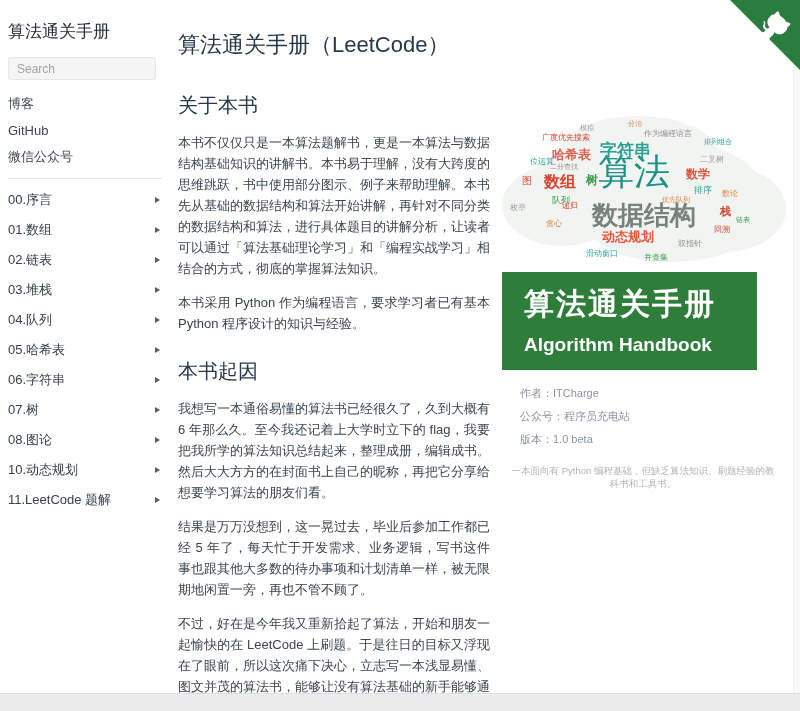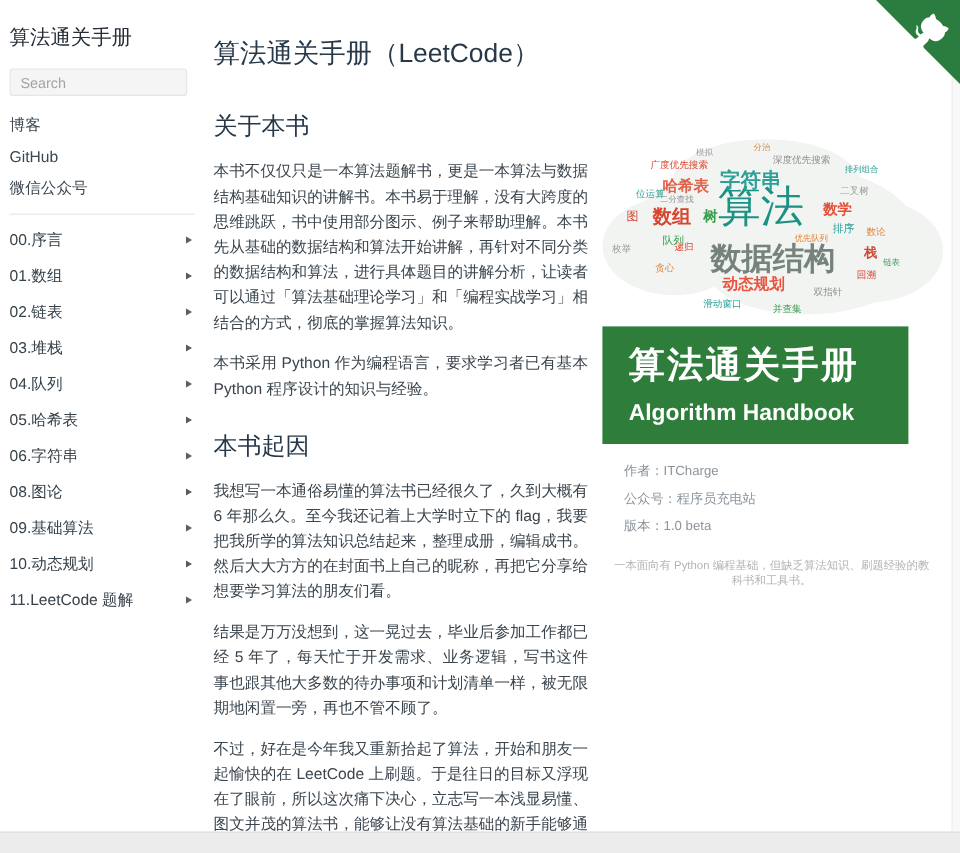--- a/index.html
+++ b/index.html
@@ -89,30 +89,30 @@
       <div class="chapter-row">
         <span>05.哈希表</span>
         <span class="chev"></span>
       </div>
 
       <div class="chapter-row">
         <span>06.字符串</span>
         <span class="chev"></span>
       </div>
 
+      <div class="chapter-row">
+        <span>07.树</span>
+        <span class="chev"></span>
+      </div>
 
       <div class="chapter-row">
         <span>08.图论</span>
         <span class="chev"></span>
       </div>
 
-      <div class="chapter-row">
-        <span>09.基础算法</span>
-        <span class="chev"></span>
-      </div>
 
       <div class="chapter-row">
         <span>10.动态规划</span>
         <span class="chev"></span>
       </div>
 
       <div class="chapter-row">
         <span>11.LeetCode 题解</span>
         <span class="chev"></span>
       </div>
@@ -156,21 +156,21 @@
             <span class="wc-word" style="left: 192px; top: 60px; font-size: 12px; color: rgb(226, 80, 58); font-weight: 700;">数学</span>
 
             <span class="wc-word" style="left: 108px; top: 122px; font-size: 13px; color: rgb(232, 84, 62); font-weight: 700;">动态规划</span>
 
             <span class="wc-word" style="left: 92px; top: 66px; font-size: 12px; color: rgb(58, 157, 78); font-weight: 700;">树</span>
 
             <span class="wc-word" style="left: 226px; top: 98px; font-size: 11px; color: rgb(207, 74, 54); font-weight: 700;">栈</span>
 
             <span class="wc-word" style="left: 48px; top: 26px; font-size: 8px; color: rgb(217, 68, 47); font-weight: 500;">广度优先搜索</span>
 
-            <span class="wc-word" style="left: 150px; top: 22px; font-size: 8px; color: rgb(143, 143, 143); font-weight: 500;">深度优先搜索</span>
+            <span class="wc-word" style="left: 150px; top: 22px; font-size: 8px; color: rgb(143, 143, 143); font-weight: 500;">作为编程语言</span>
 
             <span class="wc-word" style="left: 206px; top: 48px; font-size: 8px; color: rgb(154, 154, 154); font-weight: 500;">二叉树</span>
 
             <span class="wc-word" style="left: 200px; top: 78px; font-size: 9px; color: rgb(42, 160, 150); font-weight: 500;">排序</span>
 
             <span class="wc-word" style="left: 34px; top: 88px; font-size: 9px; color: rgb(58, 157, 78); font-weight: 500; margin-left: 24px;">队列</span>
 
             <span class="wc-word" style="left: 52px; top: 112px; font-size: 8px; color: rgb(226, 131, 58); font-weight: 500;">贪心</span>
 
             <span class="wc-word" style="left: 68px; top: 94px; font-size: 8px; color: rgb(217, 68, 47); font-weight: 500;">递归</span>

